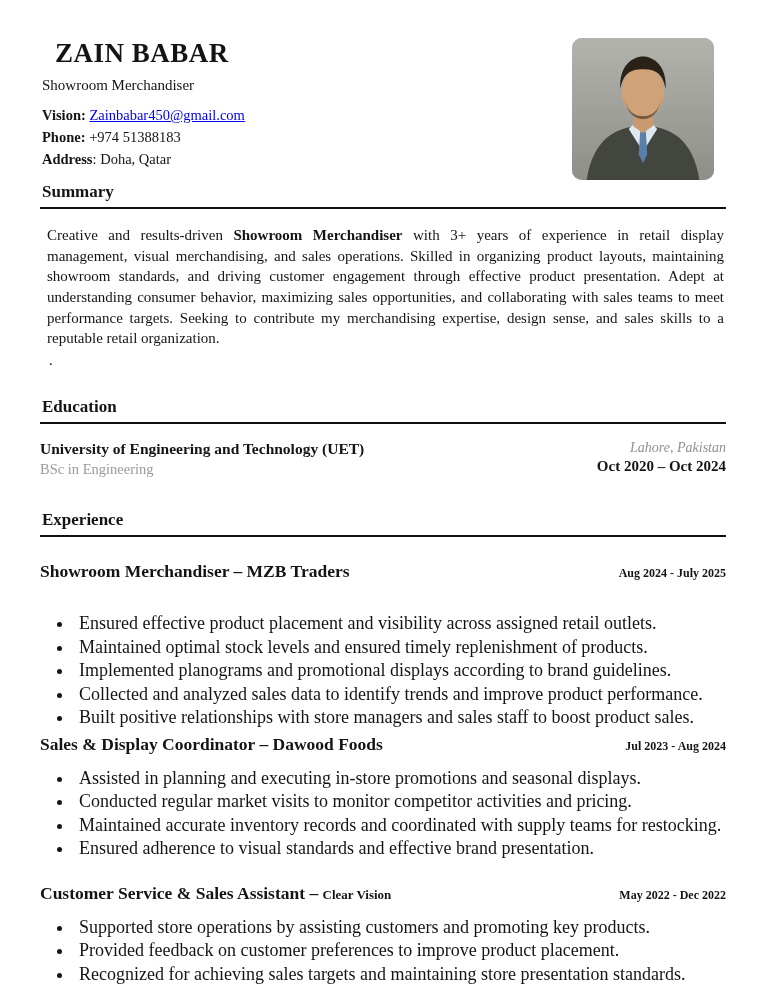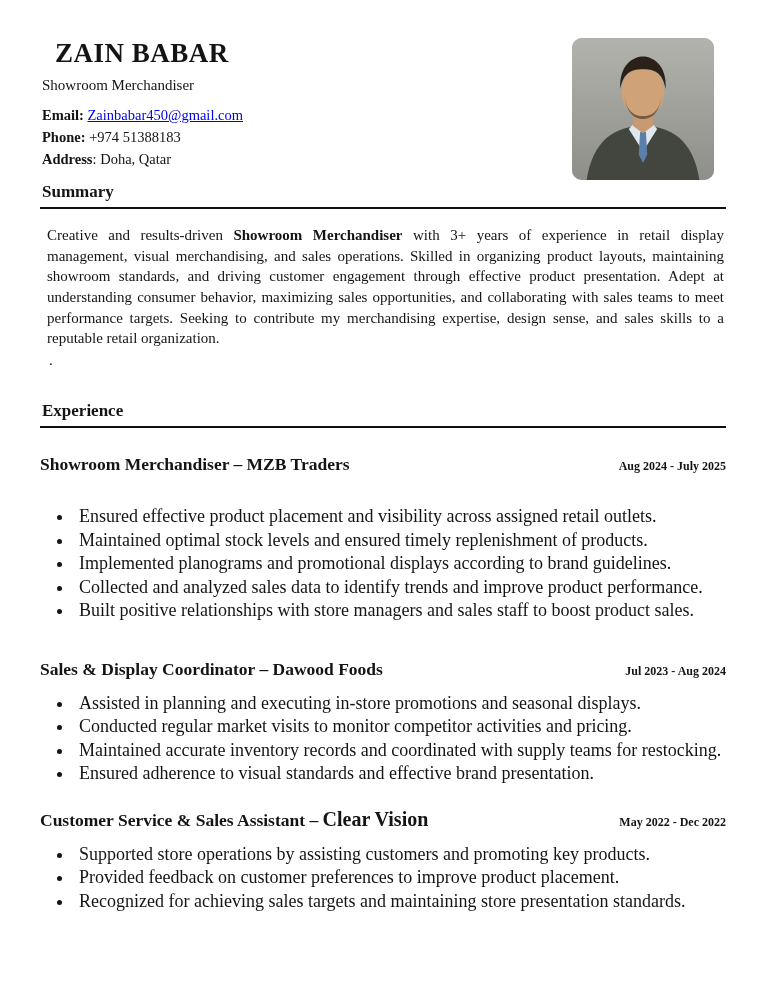--- a/index.html
+++ b/index.html
@@ -37,27 +37,27 @@
   .edu-row { display: flex; justify-content: space-between; margin-top: 16px; }
   .edu-left .inst { font-size: 15.5px; font-weight: bold; }
   .edu-left .deg { font-size: 14.5px; color: #9a9a9a; margin-top: 3px; }
   .edu-right { text-align: right; }
   .edu-right .loc { font-size: 14px; color: #8f8f8f; font-style: italic; }
   .edu-right .dates { font-size: 15px; font-weight: bold; margin-top: 2px; }
 
   .sec-experience { margin-top: 32px; }
   .job-head { display: flex; justify-content: space-between; align-items: baseline; }
   .job-title { font-size: 17.5px; font-weight: bold; }
-  .job-title .emph { font-size: 20px; font-weight: bold; }
+  .job-title .emph { font-size: 13px; font-weight: bold; }
   .job-dates { font-size: 12px; font-weight: bold; white-space: nowrap; }
   .job1 .job-head { margin-top: 24px; }
   ul.bullets { margin: 14px 0 0 0; padding-left: 34px; list-style: disc; }
   .job1 ul.bullets { margin-top: 32px; }
   ul.bullets li { font-size: 18px; line-height: 19.5px; margin-bottom: 4px; padding-left: 5px; }
-  .job2 { margin-top: 36px; }
+  .job2 { margin-top: 6px; }
   .job3 { margin-top: 24px; }
 </style>
 </head>
 <body>
 
 <div class="page">
 
   <div class="photo">
     <svg viewBox="0 0 100 100" preserveAspectRatio="xMidYMid slice">
       <defs>
@@ -82,33 +82,48 @@
 
       <path d="M37,42 C39,54 45,57 50,57 C55,57 61,54 63,42 C61,52 56,55 50,55 C44,55 39,52 37,42 Z" fill="#3a2e22" opacity="0.6"></path>
     </svg>
   </div>
 
   <div class="content">
 
     <div class="header">
       <div class="name">ZAIN BABAR</div>
       <div class="role">Showroom Merchandiser</div>
-      <div class="contact-line"><b>Email:</b> <a class="email">Zainbabar450@gmail.com</a></div>
+      <div class="contact-line"><b>Vision:</b> <a class="email">Zainbabar450@gmail.com</a></div>
       <div class="contact-line"><b>Phone:</b> <span>+974 51388183</span></div>
       <div class="contact-line"><b>Address</b><span>: Doha, Qatar</span></div>
     </div>
 
     <div class="sec-summary">
       <div class="section-head">
         <h2>Summary</h2>
       </div>
       <p class="summary-text"><span>Creative and results-driven </span><strong>Showroom Merchandiser</strong><span> with 3+ years of experience in retail display management, visual merchandising, and sales operations. Skilled in organizing product layouts, maintaining showroom standards, and driving customer engagement through effective product presentation. Adept at understanding consumer behavior, maximizing sales opportunities, and collaborating with sales teams to meet performance targets. Seeking to contribute my merchandising expertise, design sense, and sales skills to a reputable retail organization.</span></p>
       <div class="trailing">.</div>
     </div>
 
+    <div class="sec-education">
+      <div class="section-head">
+        <h2>Education</h2>
+      </div>
+      <div class="edu-row">
+        <div class="edu-left">
+          <div class="inst">University of Engineering and Technology (UET)</div>
+          <div class="deg">BSc in Engineering</div>
+        </div>
+        <div class="edu-right">
+          <div class="loc">Lahore, Pakistan</div>
+          <div class="dates">Oct 2020 – Oct 2024</div>
+        </div>
+      </div>
+    </div>
 
     <div class="sec-experience">
       <div class="section-head">
         <h2>Experience</h2>
       </div>
 
       <div class="job1">
         <div class="job-head">
           <div class="job-title"><span>Showroom Merchandiser – MZB Traders</span><span class="emph"></span></div>
           <div class="job-dates">Aug 2024 - July 2025</div>

